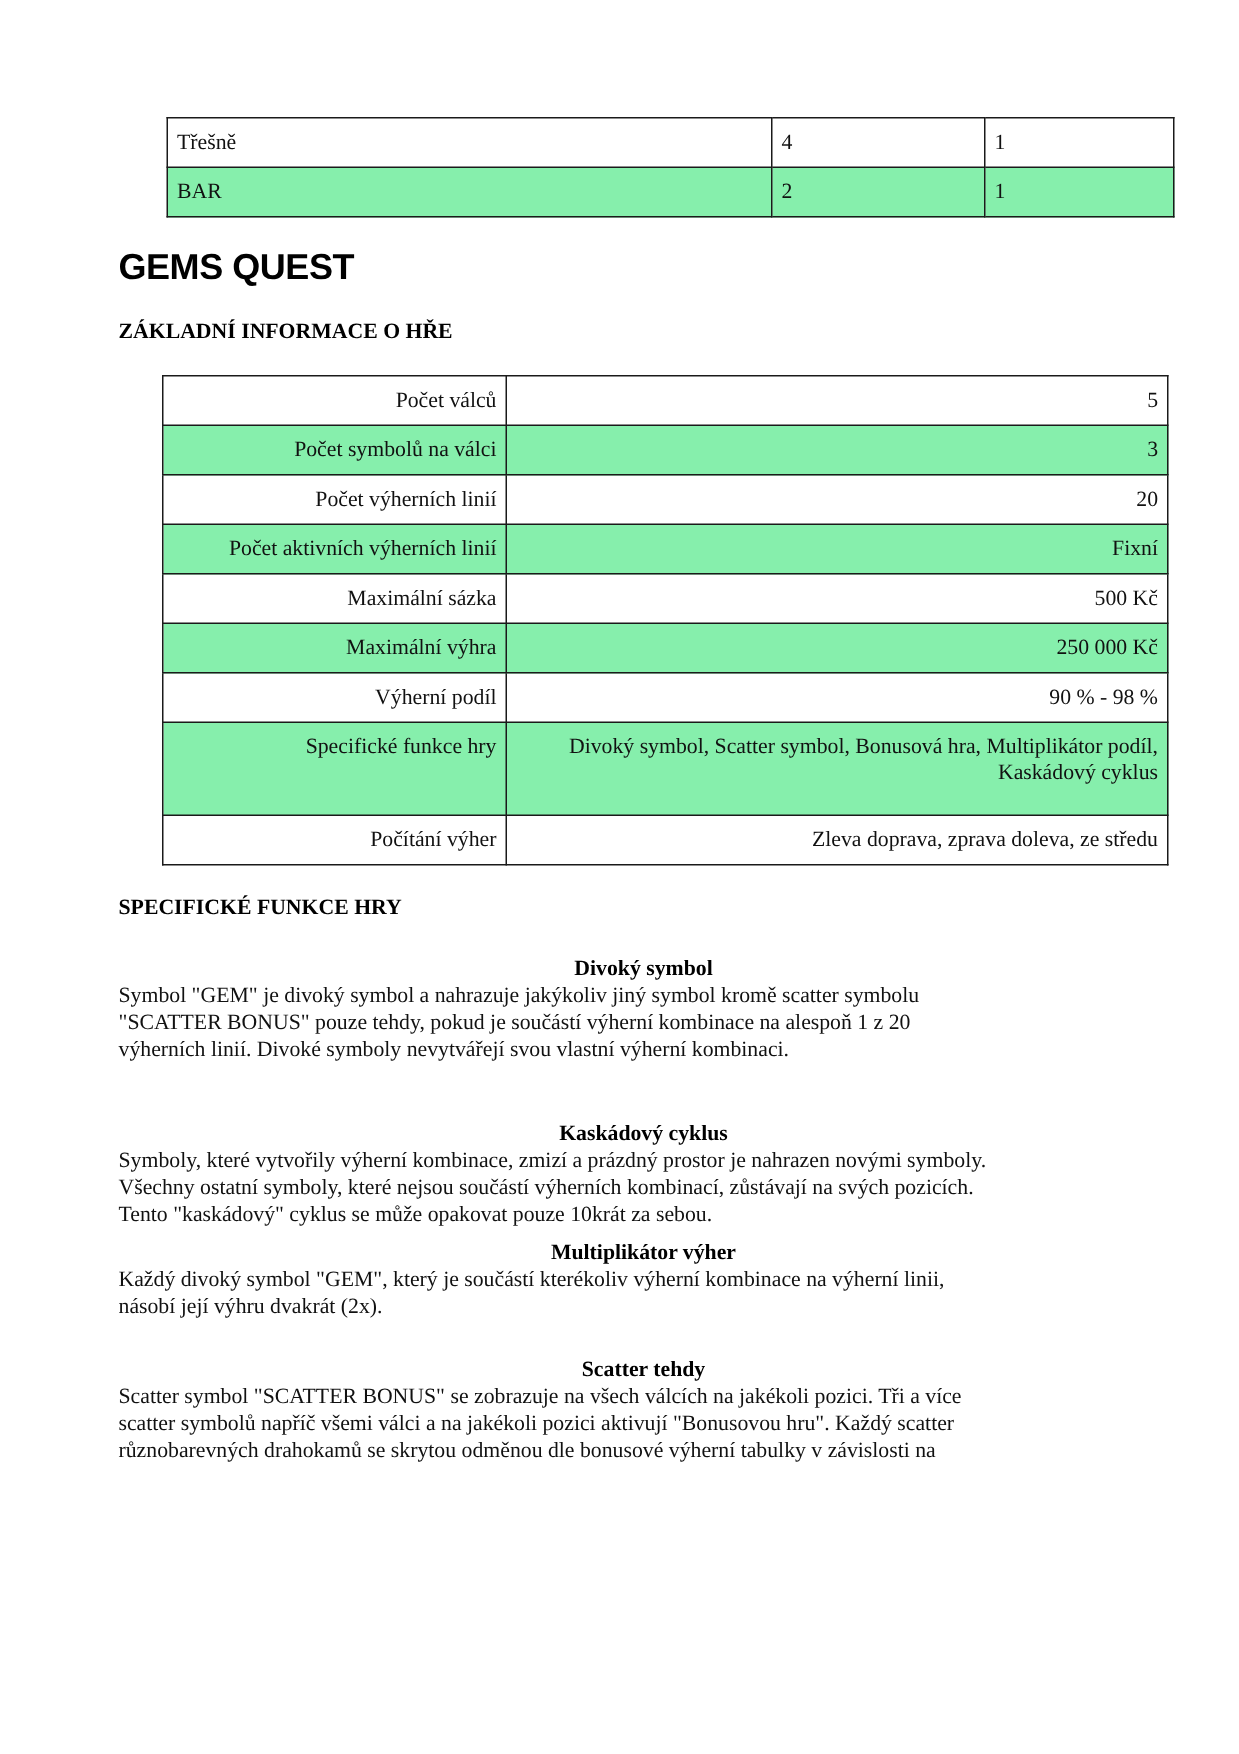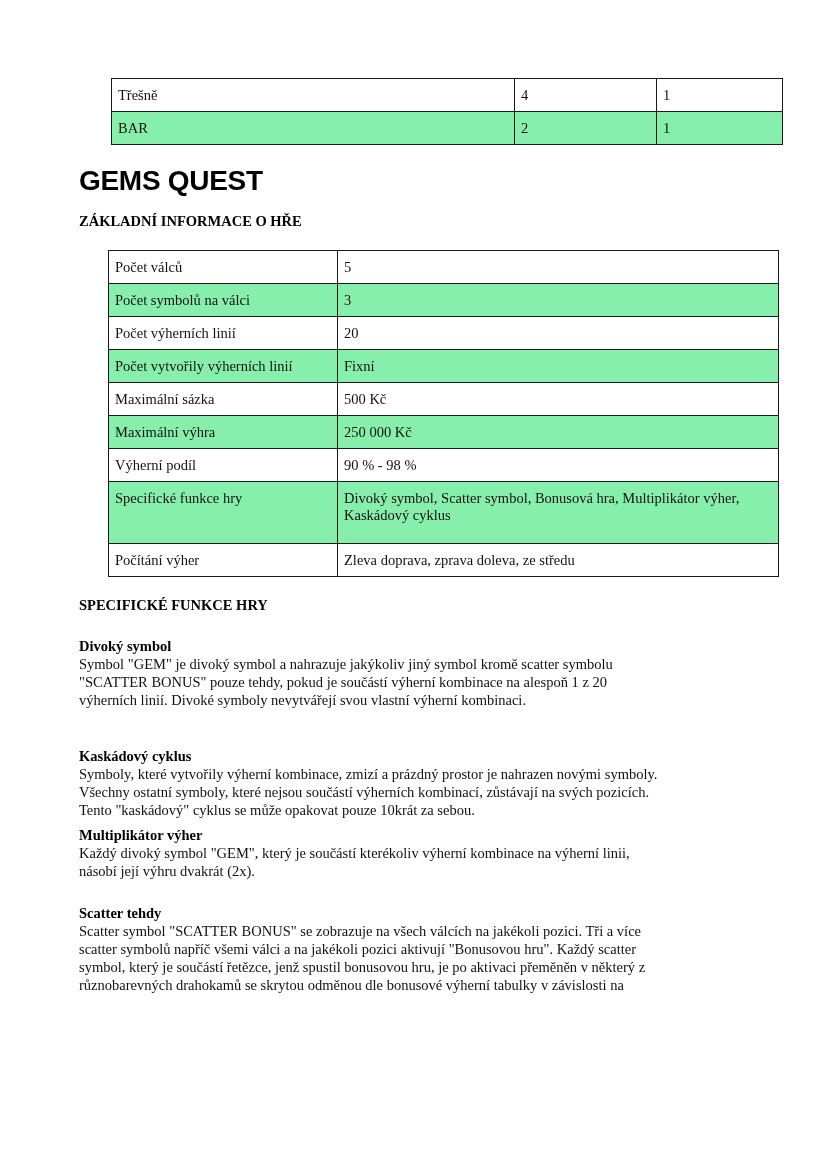--- a/index.html
+++ b/index.html
@@ -8,34 +8,34 @@
     font-family: "Liberation Serif", serif; color: #111111; font-size: 14.5px;
   }
   .tbl { position: absolute; border-collapse: collapse; table-layout: fixed; }
   .tbl td {
     border: 1px solid #1a1a1a; padding: 0 6px; vertical-align: middle;
     font-size: 14.5px; line-height: 17px; color: #111;
   }
   .tbl tr.alt td { background: #86efac; }
   #top-table { left: 111px; top: 78px; width: 671px; }
   #top-table tr td { height: 32px; }
-  #info-table { left: 108px; top: 250px; width: 670px; }
+  #info-table { left: 108px; top: 250px; width: 670px; text-align: right; }
   #info-table tr td { height: 32px; }
   #info-table tr.tall td { height: 53px; vertical-align: top; padding-top: 8px; }
   .h-game {
     position: absolute; left: 79px; top: 165px; margin: 0;
-    font-family: "Liberation Sans", sans-serif; font-weight: bold; font-size: 28px;
+    font-family: "Liberation Sans", sans-serif; font-weight: bold; font-size: 24px;
     letter-spacing: -0.3px; color: #000;
   }
   .h-sec {
     position: absolute; left: 79px; margin: 0;
     font-family: "Liberation Serif", serif; font-weight: bold; font-size: 14.5px; color: #000; text-align: right;
   }
   .feature { position: absolute; left: 79px; width: 700px; }
-  .feature .ft { font-weight: bold; font-size: 14.5px; line-height: 18px; margin: 0; color: #000; }
+  .feature .ft { font-weight: bold; font-size: 14.5px; line-height: 18px; margin: 0; color: #000; text-align: center; }
   .feature .fb { font-size: 14.5px; line-height: 18px; margin: 0; color: #111; }
 </style>
 </head>
 <body>
 
 <table id="top-table" class="tbl">
   <colgroup>
       <col style="width:403px">
       <col style="width:142px">
       <col style="width:126px">
@@ -70,38 +70,38 @@
   </tr>
   <tr class="alt">
     <td>Počet symbolů na válci</td>
     <td>3</td>
   </tr>
   <tr>
     <td>Počet výherních linií</td>
     <td>20</td>
   </tr>
   <tr class="alt">
-    <td>Počet vytvořily výherních linií</td>
+    <td>Počet aktivních výherních linií</td>
     <td>Fixní</td>
   </tr>
   <tr>
     <td>Maximální sázka</td>
     <td>500 Kč</td>
   </tr>
   <tr class="alt">
     <td>Maximální výhra</td>
     <td>250 000 Kč</td>
   </tr>
   <tr>
     <td>Výherní podíl</td>
     <td>90 % - 98 %</td>
   </tr>
   <tr class="alt tall">
     <td>Specifické funkce hry</td>
-    <td>Divoký symbol, Scatter symbol, Bonusová hra, Multiplikátor výher, Kaskádový cyklus</td>
+    <td>Divoký symbol, Scatter symbol, Bonusová hra, Multiplikátor podíl, Kaskádový cyklus</td>
   </tr>
   <tr>
     <td>Počítání výher</td>
     <td>Zleva doprava, zprava doleva, ze středu</td>
   </tr>
 </tbody>
   </table>
 
 <h2 class="h-sec" style="top:597px">SPECIFICKÉ FUNKCE HRY</h2>
 
@@ -122,15 +122,14 @@
 <div class="feature" style="top:826px">
   <p class="ft">Multiplikátor výher</p>
   <p class="fb">Každý divoký symbol "GEM", který je součástí kterékoliv výherní kombinace na výherní linii,</p>
   <p class="fb">násobí její výhru dvakrát (2x).</p>
 </div>
 
 <div class="feature" style="top:904px">
   <p class="ft">Scatter tehdy</p>
   <p class="fb">Scatter symbol "SCATTER BONUS" se zobrazuje na všech válcích na jakékoli pozici. Tři a více</p>
   <p class="fb">scatter symbolů napříč všemi válci a na jakékoli pozici aktivují "Bonusovou hru". Každý scatter</p>
-  <p class="fb">symbol, který je součástí řetězce, jenž spustil bonusovou hru, je po aktivaci přeměněn v některý z</p>
   <p class="fb">různobarevných drahokamů se skrytou odměnou dle bonusové výherní tabulky v závislosti na</p>
 </div>
 
 </body></html>

